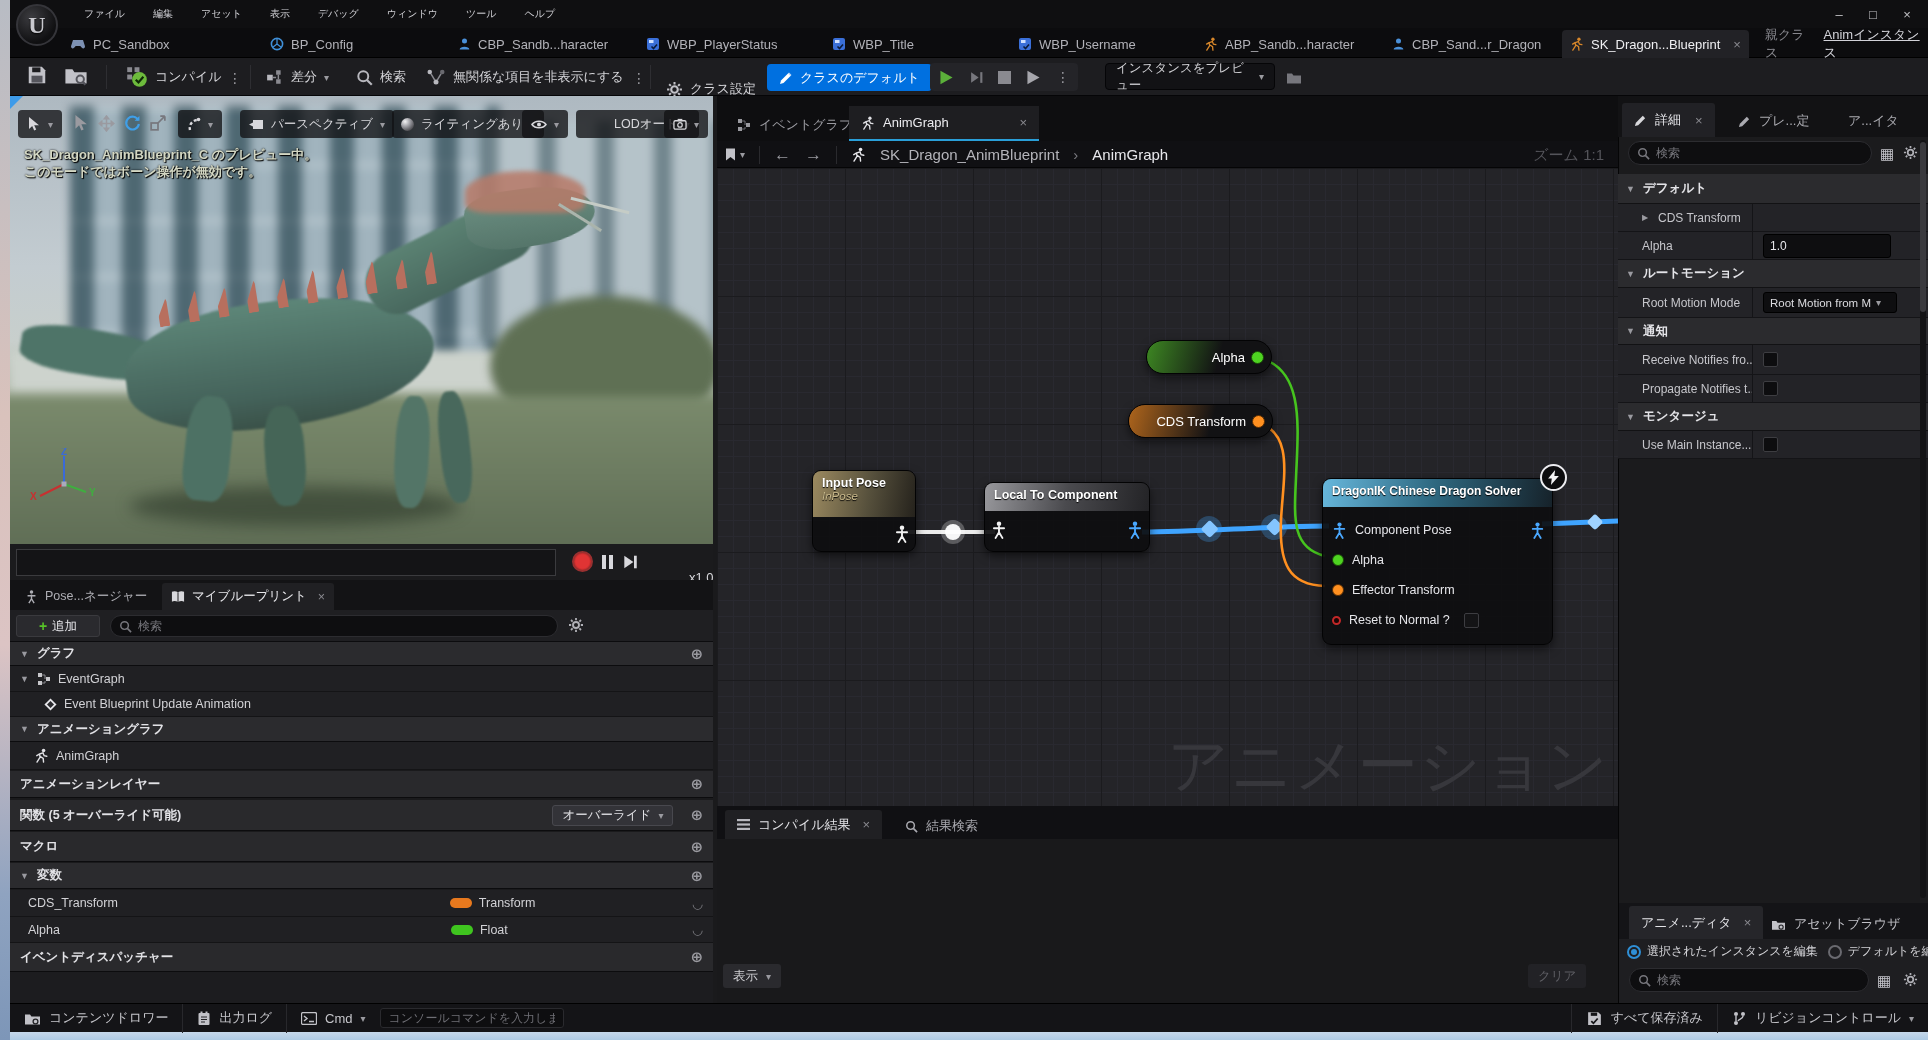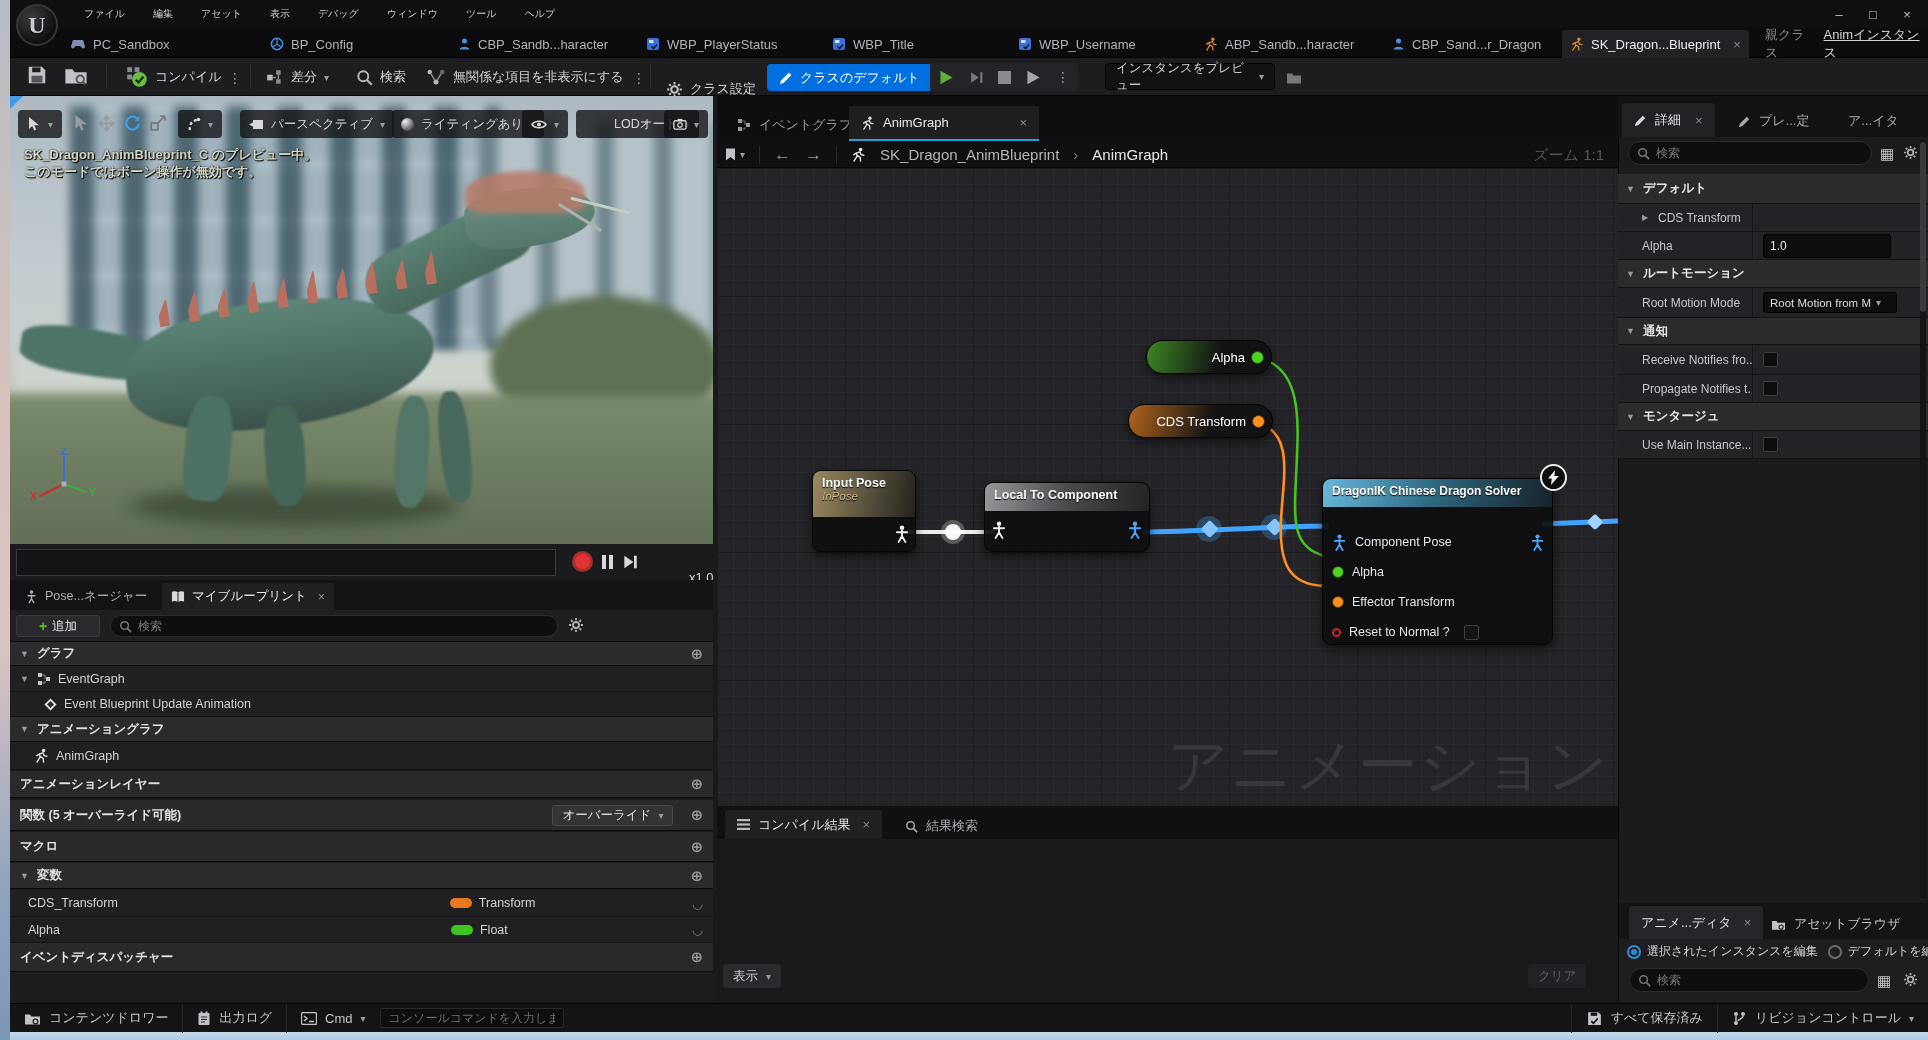--- a/index.html
+++ b/index.html
@@ -751,21 +751,21 @@
             <circle cx="7" cy="2.4" r="2" fill="currentColor"></circle>
             <path d="M7 5v5M2.5 6.5h9M7 10l-3 5M7 10l3 5" stroke="currentColor" stroke-width="1.7" fill="none" stroke-linecap="round"></path>
           </svg>
       </span>
     </div>
 
     <div class="gnode" style="left:605px; top:310px; width:231px; height:167px;">
       <div class="gnode-hdr" style="background:linear-gradient(100deg,#67b7dc,#2e6880 48%,#16222a); height:28px; font-size:12px;">
         <span>DragonIK Chinese Dragon Solver</span>
       </div>
-      <div class="dik-row" style="margin-top:20px;">
+      <div class="dik-row" style="margin-top:8px;">
         <span class="ico" style="color:#4aa8ff;">
           <svg width="15" height="17" viewBox="0 0 14 16">
               <circle cx="7" cy="2.4" r="2" fill="currentColor"></circle>
               <path d="M7 5v5M2.5 6.5h9M7 10l-3 5M7 10l3 5" stroke="currentColor" stroke-width="1.7" fill="none" stroke-linecap="round"></path>
             </svg>
         </span>
         <span>Component Pose</span>
         <span class="ico" style="margin-left:auto; margin-right:7px; color:#4aa8ff;">
           <svg width="15" height="17" viewBox="0 0 14 16">
               <circle cx="7" cy="2.4" r="2" fill="currentColor"></circle>

